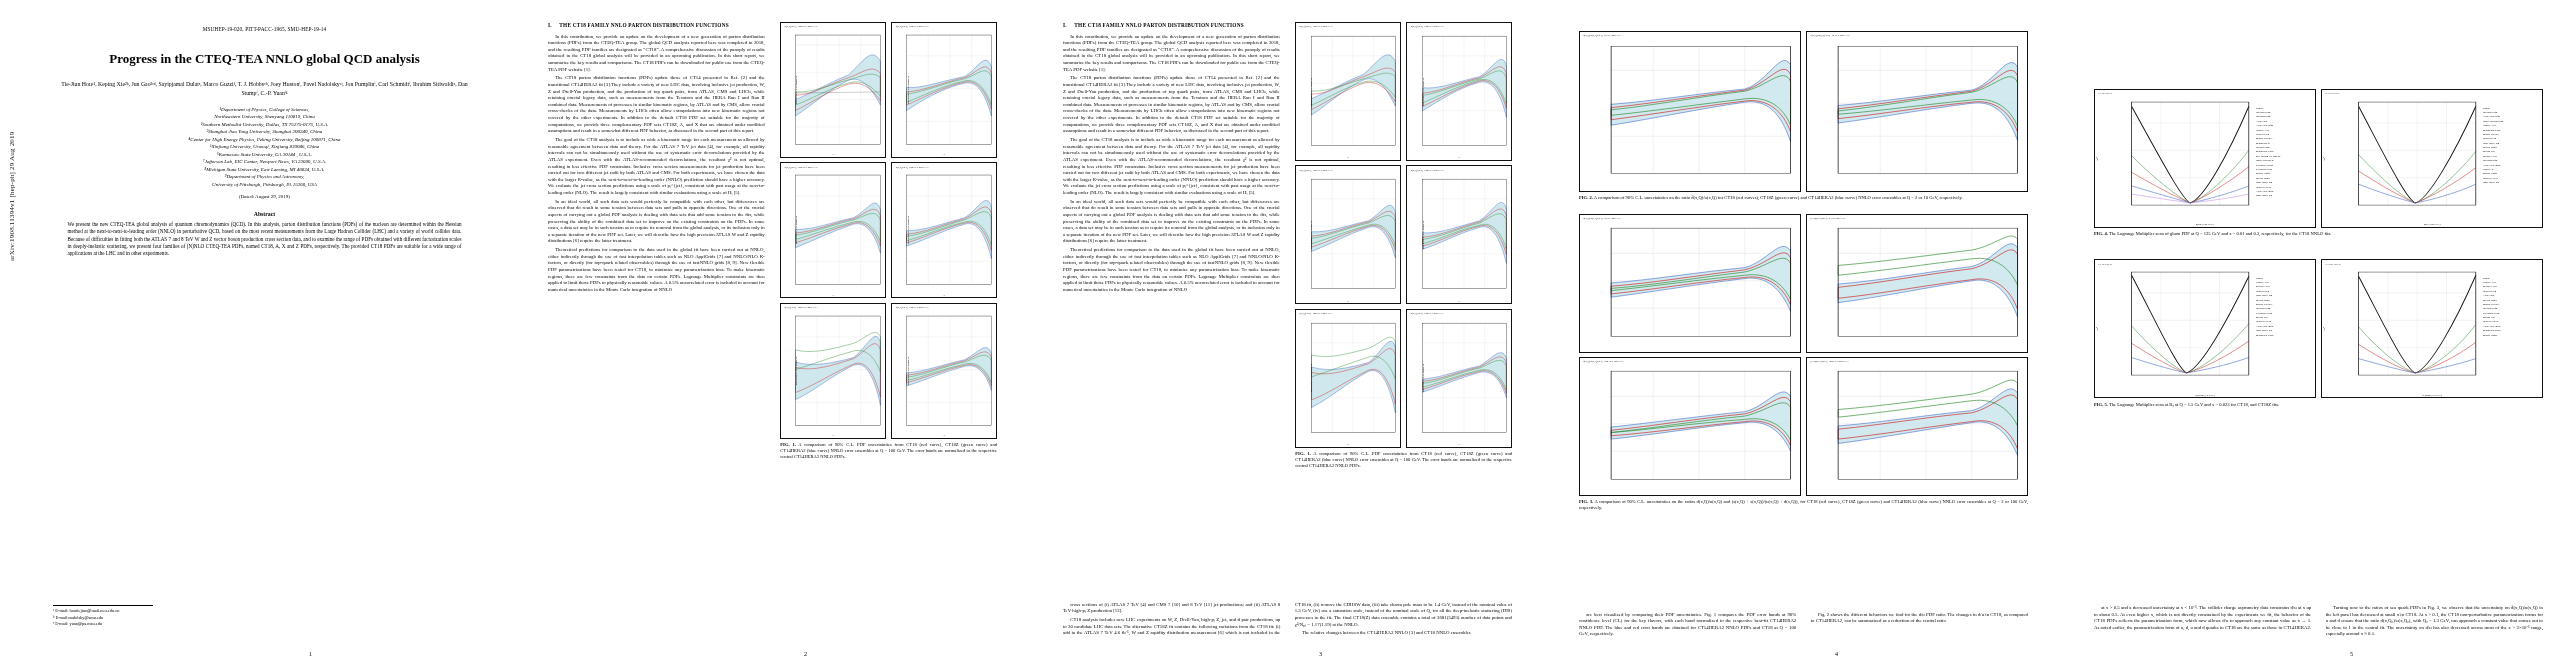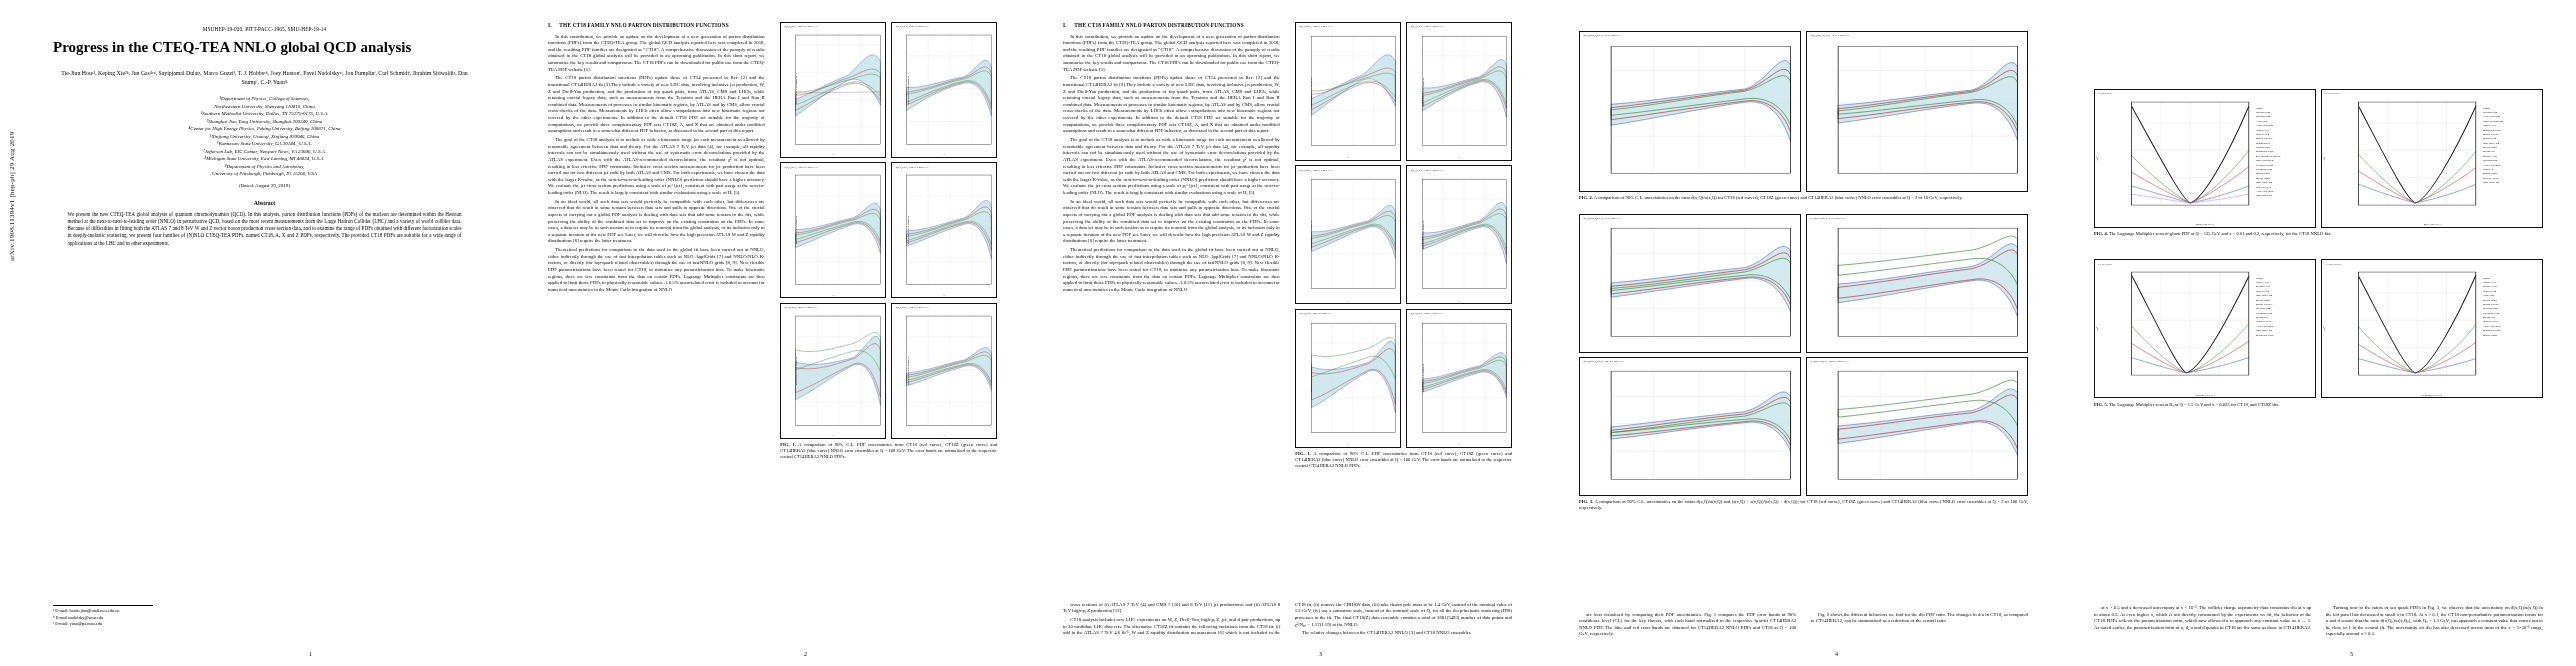--- a/index.html
+++ b/index.html
@@ -5,21 +5,21 @@
   html,body{margin:0;padding:0;background:#ffffff;}
   body{width:2576px;height:667px;font-family:"Liberation Serif", serif;color:#000;overflow:hidden;}
   .sheet{position:relative;width:2576px;height:667px;background:#fff;}
   .page{position:absolute;top:0;height:667px;background:#fff;box-sizing:border-box;}
   .pagenum{position:absolute;bottom:10px;width:100%;text-align:center;font-size:6.1px;}
   .arxiv-stamp{position:absolute;left:7.8px;top:261px;transform:rotate(-90deg);transform-origin:left top;font-size:7px;letter-spacing:0.2px;white-space:nowrap;color:#111;}
 
   
   #p1{left:0;width:515px;padding:22px 39px 0 53px;}
   .report-no{text-align:center;font-size:5.3px;letter-spacing:0.1px;margin-top:4.4px;}
-  .title{text-align:left;font-size:15px;font-weight:bold;margin-top:6px;line-height:1.25;}
+  .title{text-align:center;font-size:13px;font-weight:bold;margin-top:19px;line-height:1.25;}
   .authors{text-align:center;font-size:5.8px;line-height:1.55;margin-top:12.2px;}
   .affil{text-align:center;font-size:5px;font-style:italic;line-height:1.5;margin-top:7.8px;}
   .dated{text-align:center;font-size:5px;margin-top:5.6px;}
   .abs-head{text-align:center;font-size:5.8px;font-weight:bold;margin-top:12.2px;margin-bottom:4.4px;}
   .abs-body{font-size:5.1px;line-height:1.42;text-align:justify;padding:0 14.5px;}
   .p1-foot{position:absolute;left:53px;bottom:39px;font-size:4.4px;line-height:1.5;}
   .p1-foot .rule{width:100px;height:0.6px;background:#000;margin-bottom:2.8px;}
 
   
   .sec-head{font-size:5.3px;font-weight:bold;letter-spacing:0.2px;margin:0 0 5.6px 0;}

